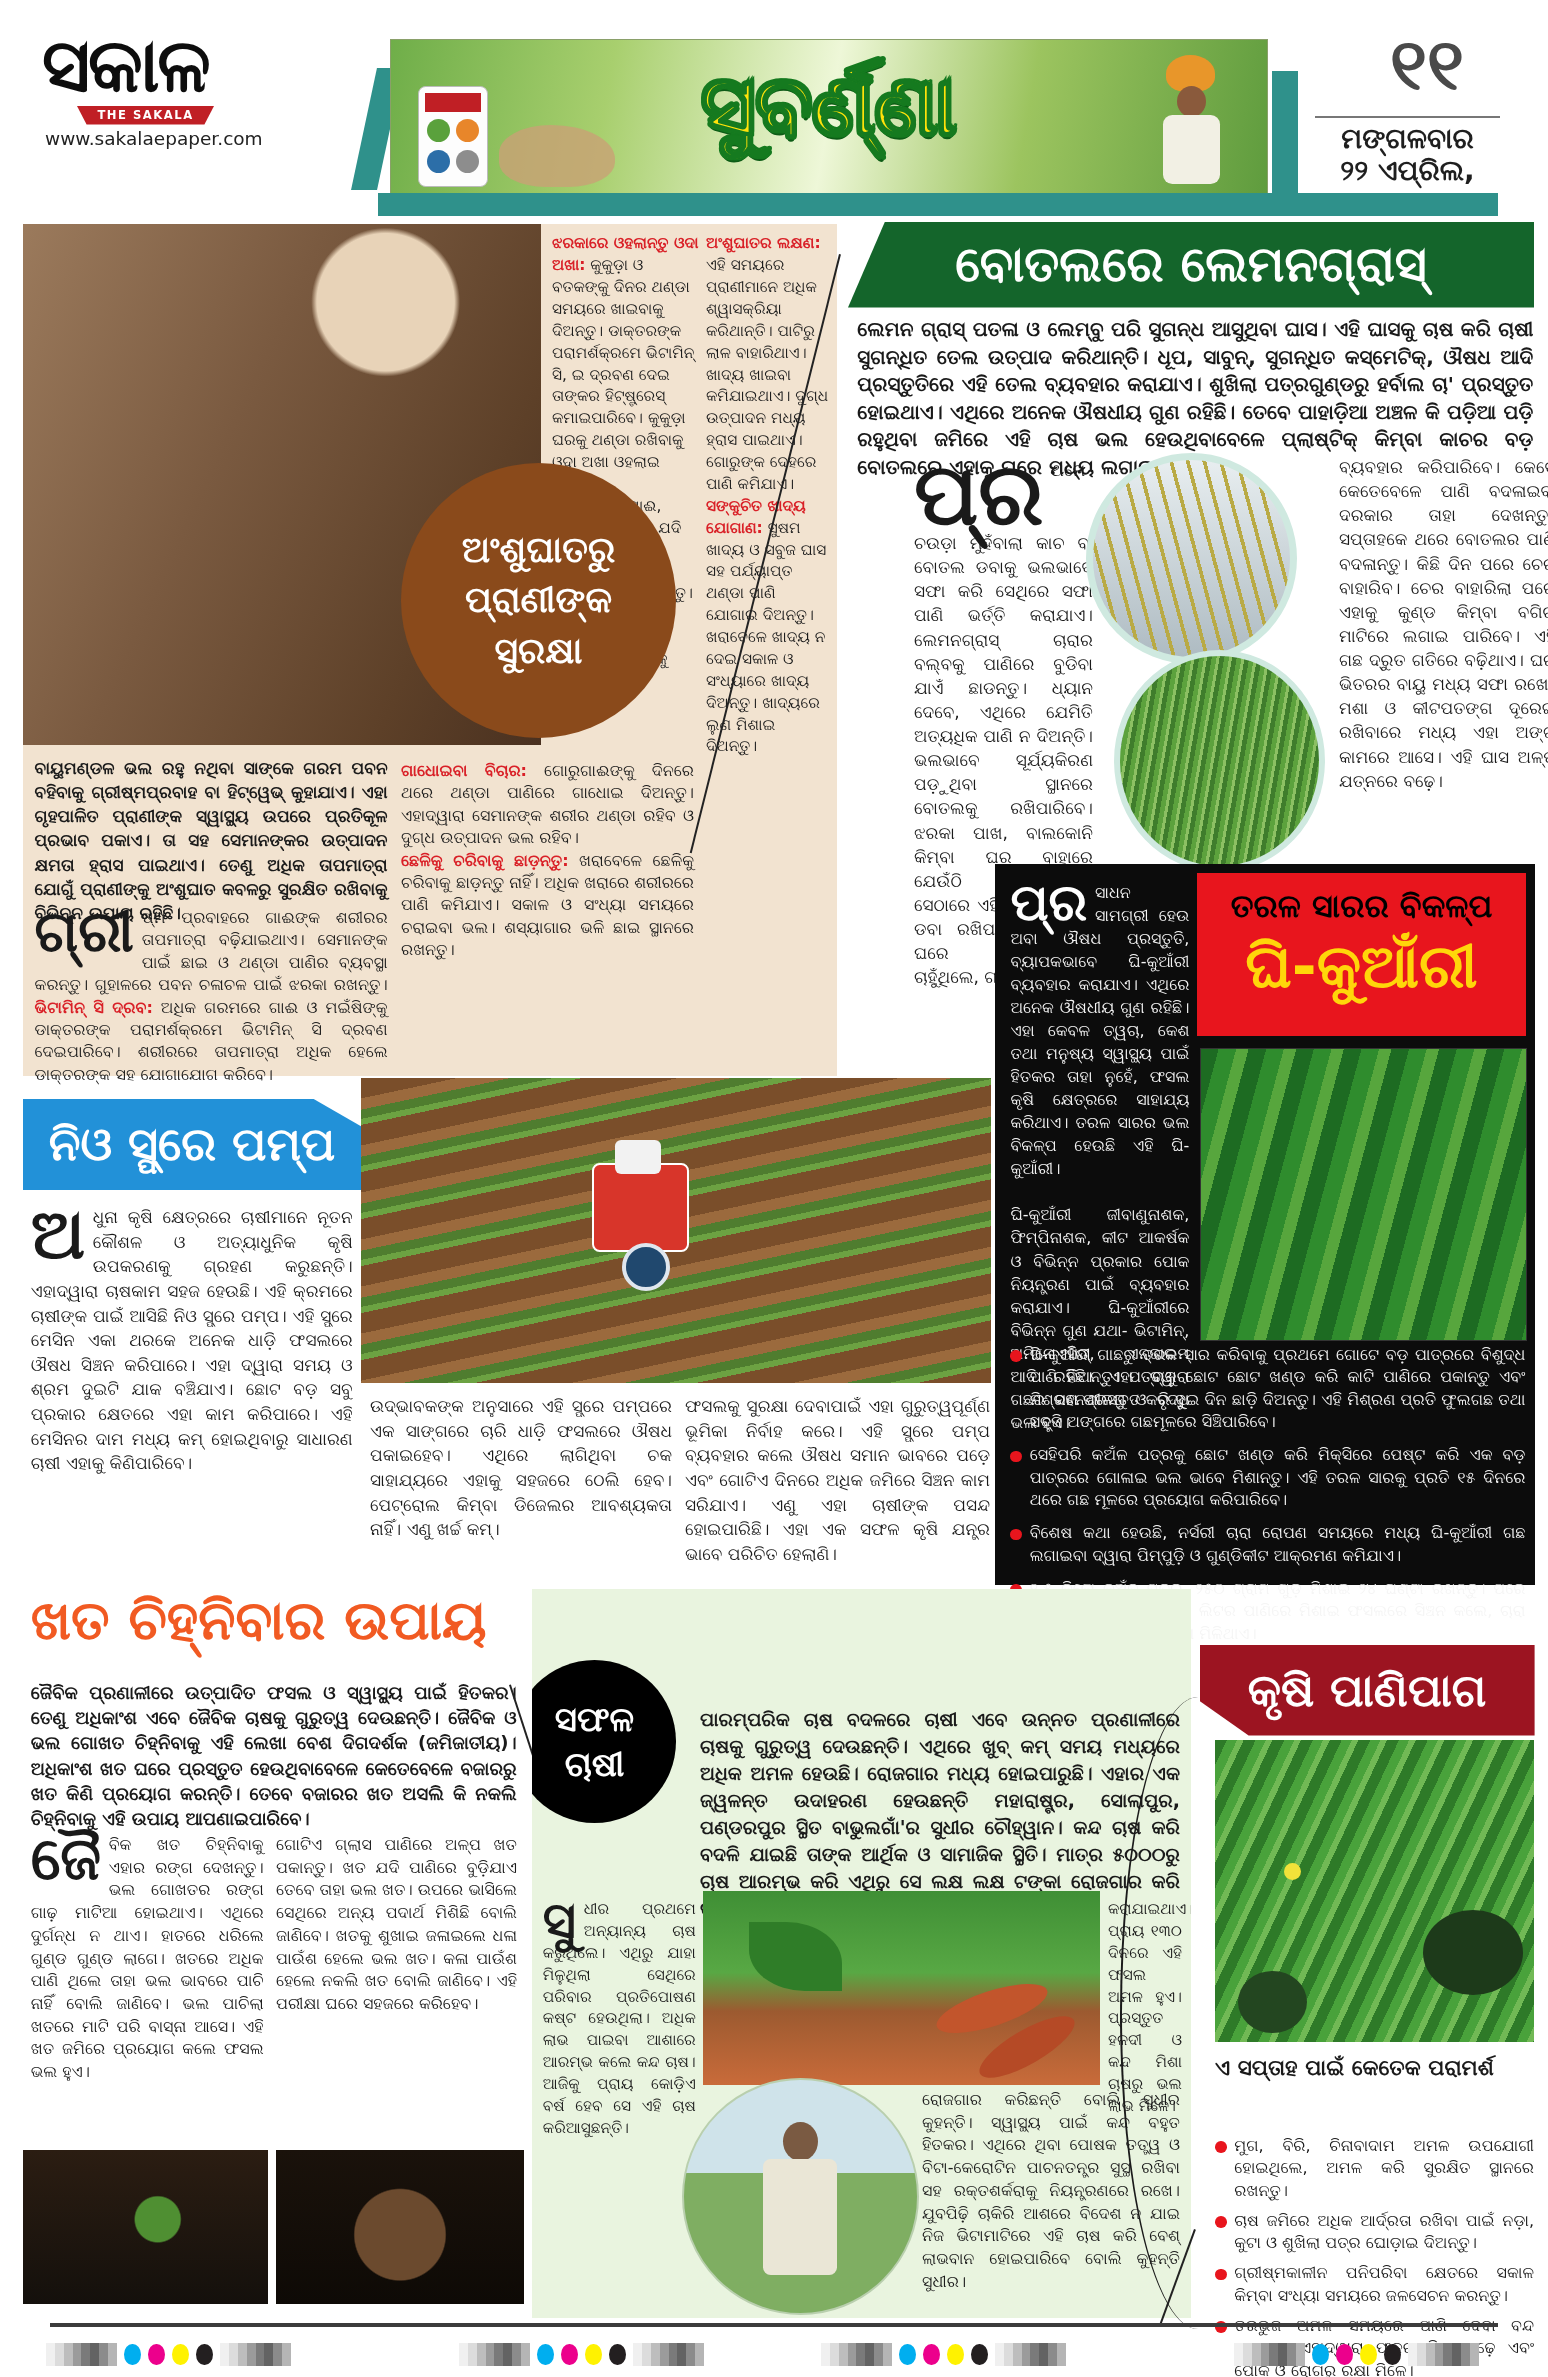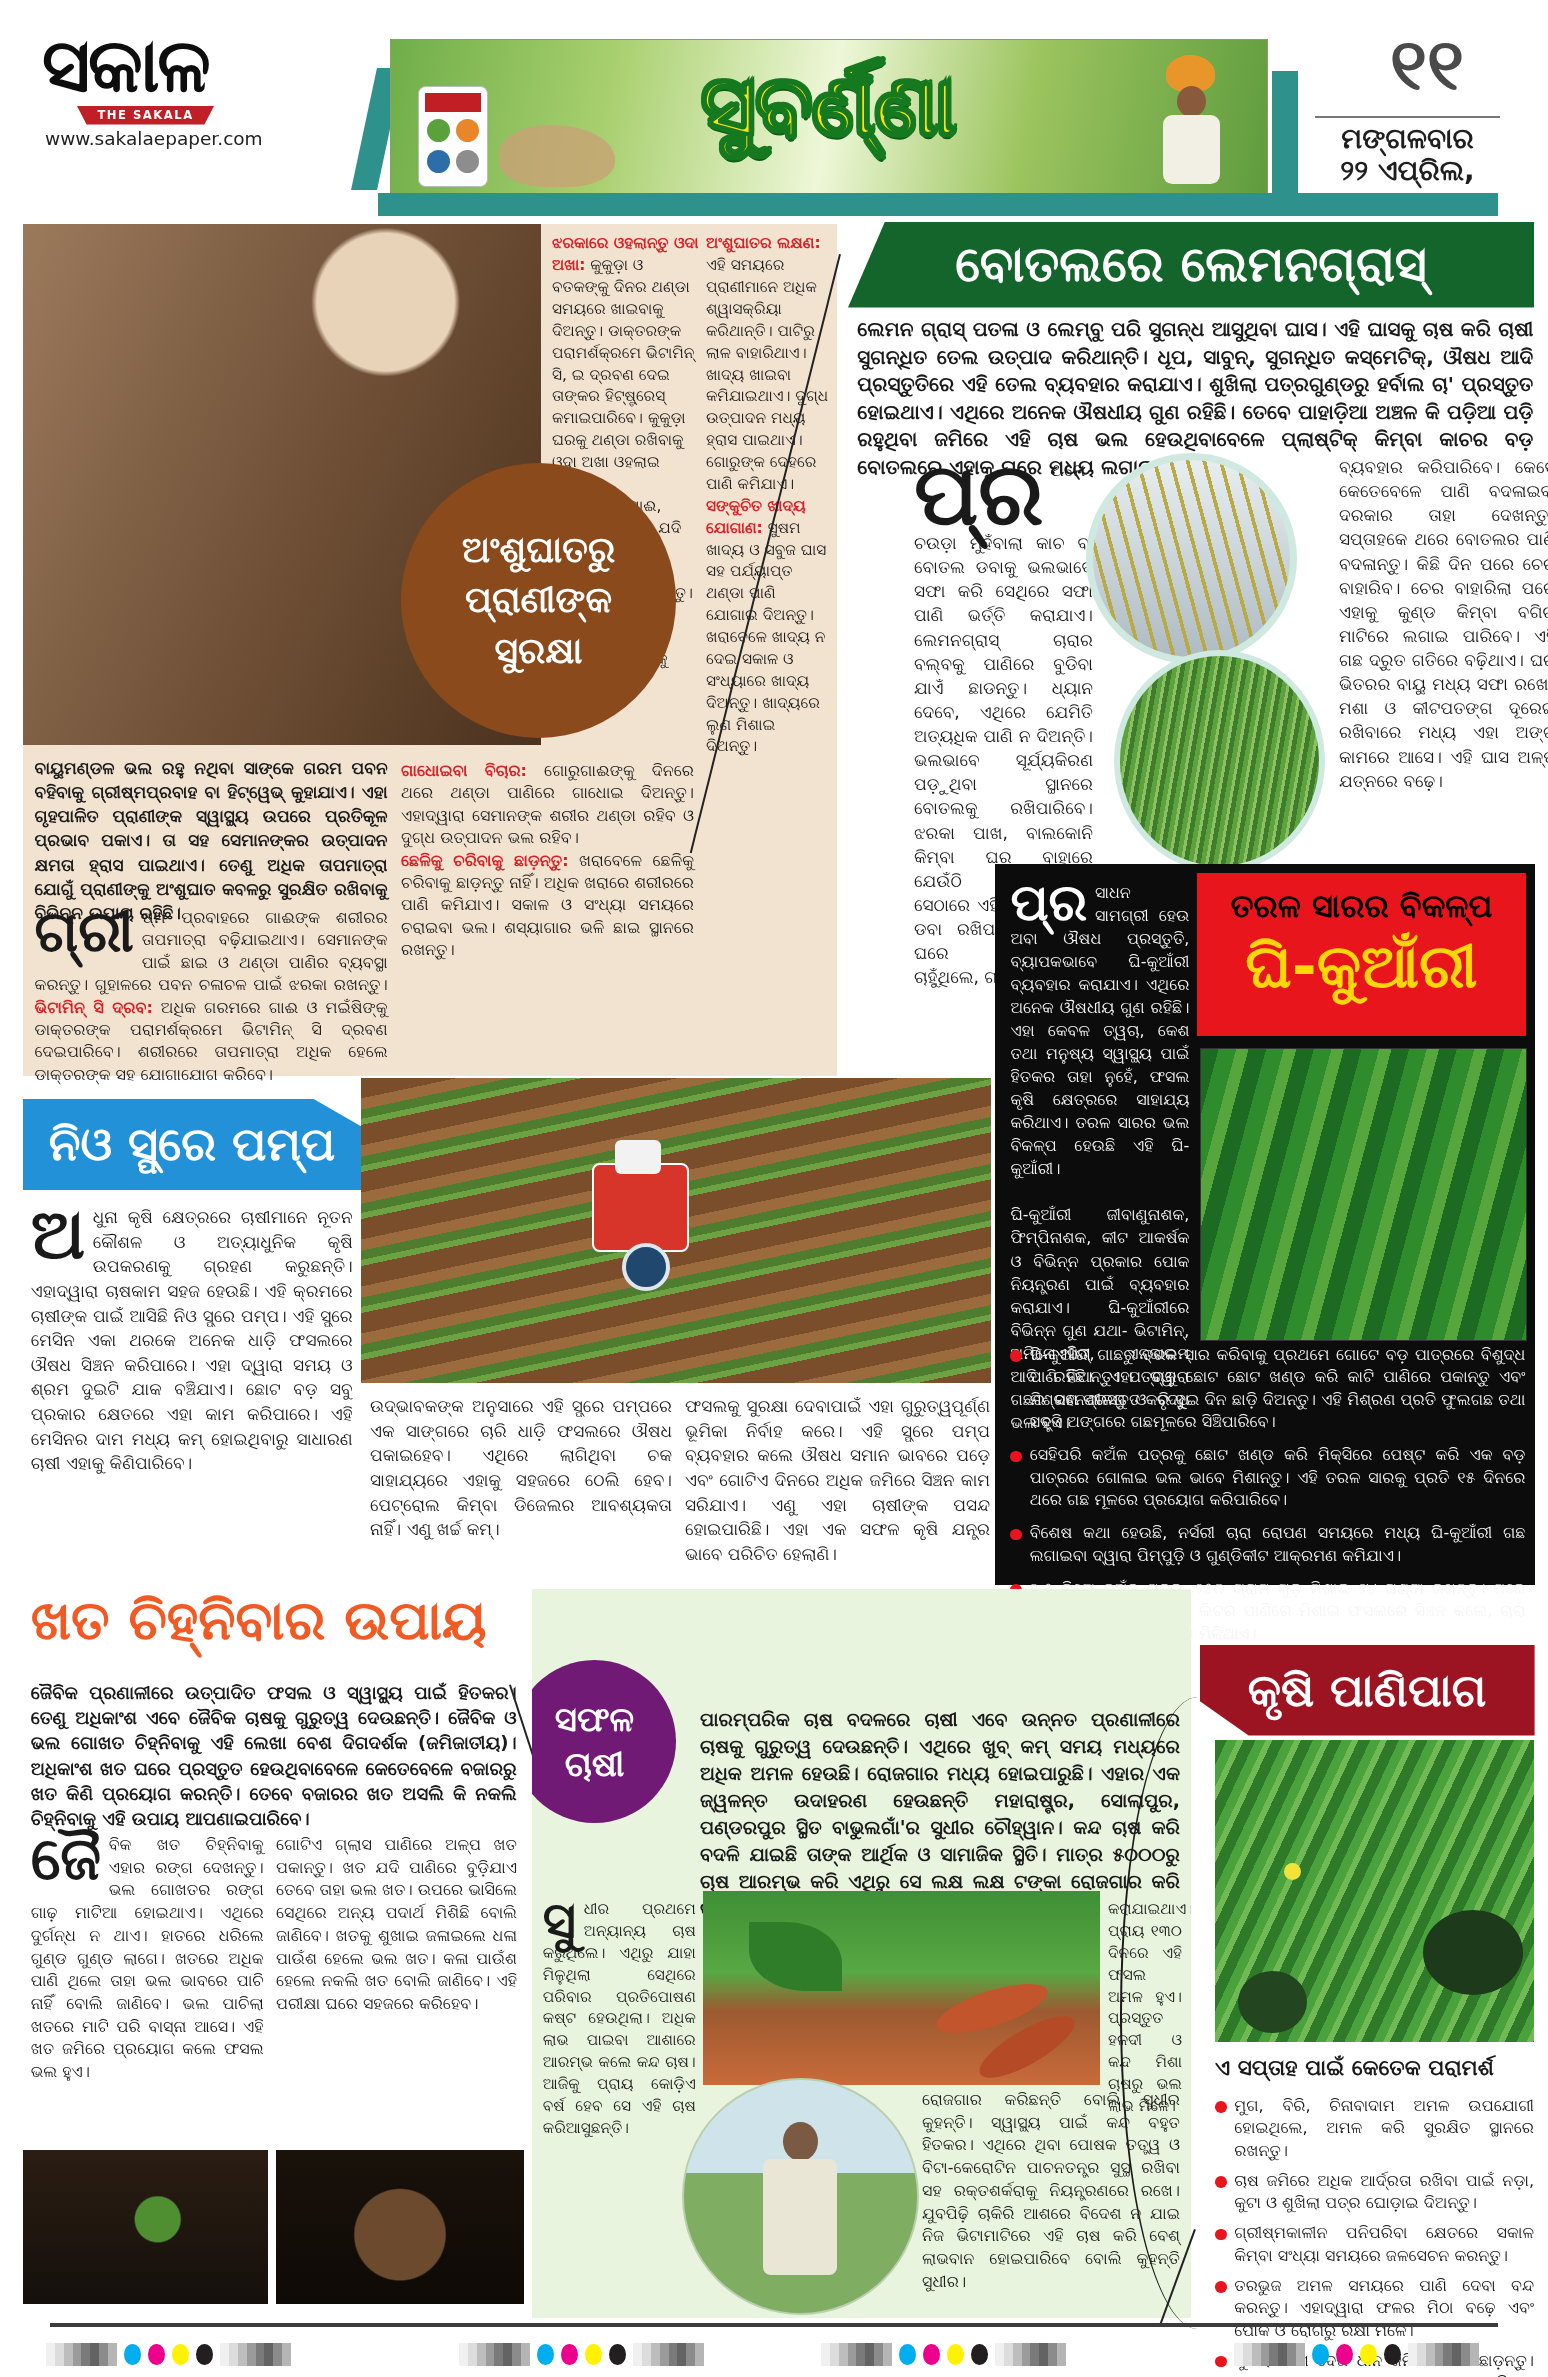--- a/index.html
+++ b/index.html
@@ -202,21 +202,21 @@
     <div class="abs photo" style="left:0;top:561px;width:245px;height:154px;
                 background:radial-gradient(circle at 55% 45%,#4f8f32 0 14%,rgba(0,0,0,0) 15%),linear-gradient(#2b1d12,#14100c);"></div>
     <div class="abs photo" style="left:253px;top:561px;width:248px;height:154px;
                 background:radial-gradient(circle at 50% 55%,#6b4a2e 0 30%,rgba(0,0,0,0) 31%),linear-gradient(#1a120b,#0e0a06);"></div>
   </div>
 
   <div class="abs diag" style="left:509px;top:1685px;height:116px;transform:rotate(-18deg);"></div>
 
   <div class="abs" style="left:532px;top:1589px;width:659px;height:729px;background:#e9f4df;overflow:hidden;">
 
-    <div class="abs" style="left:-19px;top:71px;width:163px;height:163px;border-radius:50%;background:#701a75;color:#fff;
+    <div class="abs" style="left:-19px;top:71px;width:163px;height:163px;border-radius:50%;background:#000000;color:#fff;
                 display:flex;flex-direction:column;align-items:center;justify-content:center;font-size:34px;font-weight:bold;line-height:1.3;">
       <span>ସଫଳ</span>
       <span>ଚାଷୀ</span>
     </div>
 
     <div class="abs jt" style="left:168px;top:117px;width:480px;height:184px;font-size:19px;font-weight:bold;line-height:1.42;">ପାରମ୍ପରିକ ଚାଷ ବଦଳରେ ଚାଷୀ ଏବେ ଉନ୍ନତ ପ୍ରଣାଳୀରେ ଚାଷକୁ ଗୁରୁତ୍ୱ ଦେଉଛନ୍ତି। ଏଥିରେ ଖୁବ୍ କମ୍ ସମୟ ମଧ୍ୟରେ ଅଧିକ ଅମଳ ହେଉଛି। ରୋଜଗାର ମଧ୍ୟ ହୋଇପାରୁଛି। ଏହାର ଏକ ଜ୍ୱଳନ୍ତ ଉଦାହରଣ ହେଉଛନ୍ତି ମହାରାଷ୍ଟ୍ର, ସୋଲାପୁର, ପଣ୍ଡରପୁର ସ୍ଥିତ ବାଭୁଲଗାଁ'ର ସୁଧୀର ଚୌହ୍ୱାନ। କନ୍ଦ ଚାଷ କରି ବଦଳି ଯାଇଛି ତାଙ୍କ ଆର୍ଥିକ ଓ ସାମାଜିକ ସ୍ଥିତି। ମାତ୍ର ୫୦୦୦ରୁ ଚାଷ ଆରମ୍ଭ କରି ଏଥିରୁ ସେ ଲକ୍ଷ ଲକ୍ଷ ଟଙ୍କା ରୋଜଗାର କରି ଉଦାହରଣ ସୃଷ୍ଟି କରିଛନ୍ତି।</div>
 
     <div class="abs jt" style="left:10.8px;top:310px;width:153px;height:413px;font-size:15.4px;line-height:1.42;">
       <span class="drop" style="font-size:51px;">ସୁ</span>
       <span>ଧୀର ପ୍ରଥମେ ଅନ୍ୟାନ୍ୟ ଚାଷ କରୁଥିଲେ। ଏଥିରୁ ଯାହା ମିଳୁଥିଲା ସେଥିରେ ପରିବାର ପ୍ରତିପୋଷଣ କଷ୍ଟ ହେଉଥିଲା। ଅଧିକ ଲାଭ ପାଇବା ଆଶାରେ ଆରମ୍ଭ କଲେ କନ୍ଦ ଚାଷ। ଆଜିକୁ ପ୍ରାୟ କୋଡ଼ିଏ ବର୍ଷ ହେବ ସେ ଏହି ଚାଷ କରିଆସୁଛନ୍ତି।</span>
@@ -253,21 +253,21 @@
     <div class="abs photo" style="left:20px;top:97px;width:319px;height:302px;
                 background:repeating-linear-gradient(115deg,#2e7a28 0 10.8px,#49a23b 10.8px 20px,#71b955 20px 26px);">
       <div class="abs" style="left:208px;top:170px;width:100px;height:85px;background:#1d3a1a;border-radius:50%;"></div>
       <div class="abs" style="left:23px;top:231px;width:69px;height:62px;background:#234620;border-radius:50%;"></div>
       <div class="abs" style="left:69px;top:123px;width:17px;height:17px;background:#f2e23a;border-radius:50%;"></div>
     </div>
 
     <div class="abs" style="left:20px;top:412px;width:319px;font-size:21.6px;font-weight:bold;">ଏ ସପ୍ତାହ ପାଇଁ କେତେକ ପରାମର୍ଶ</div>
 
     <div class="abs" style="left:20px;top:452px;width:319px;height:220px;font-size:16px;line-height:1.4;">
-      <div class="bullet-row" style="margin-bottom:7.7px;">
+      <div class="bullet-row" style="margin-bottom:7.7px;margin-top:40px;">
         <span class="dot"></span>
         <span class="jt">ମୁଗ, ବିରି, ଚିନାବାଦାମ ଅମଳ ଉପଯୋଗୀ ହୋଇଥିଲେ, ଅମଳ କରି ସୁରକ୍ଷିତ ସ୍ଥାନରେ ରଖନ୍ତୁ।</span>
       </div>
       <div class="bullet-row" style="margin-bottom:7.7px;">
         <span class="dot"></span>
         <span class="jt">ଚାଷ ଜମିରେ ଅଧିକ ଆର୍ଦ୍ରତା ରଖିବା ପାଇଁ ନଡ଼ା, କୁଟା ଓ ଶୁଖିଲା ପତ୍ର ଘୋଡ଼ାଇ ଦିଅନ୍ତୁ।</span>
       </div>
       <div class="bullet-row" style="margin-bottom:7.7px;">
         <span class="dot"></span>
         <span class="jt">ଗ୍ରୀଷ୍ମକାଳୀନ ପନିପରିବା କ୍ଷେତରେ ସକାଳ କିମ୍ବା ସଂଧ୍ୟା ସମୟରେ ଜଳସେଚନ କରନ୍ତୁ।</span>

